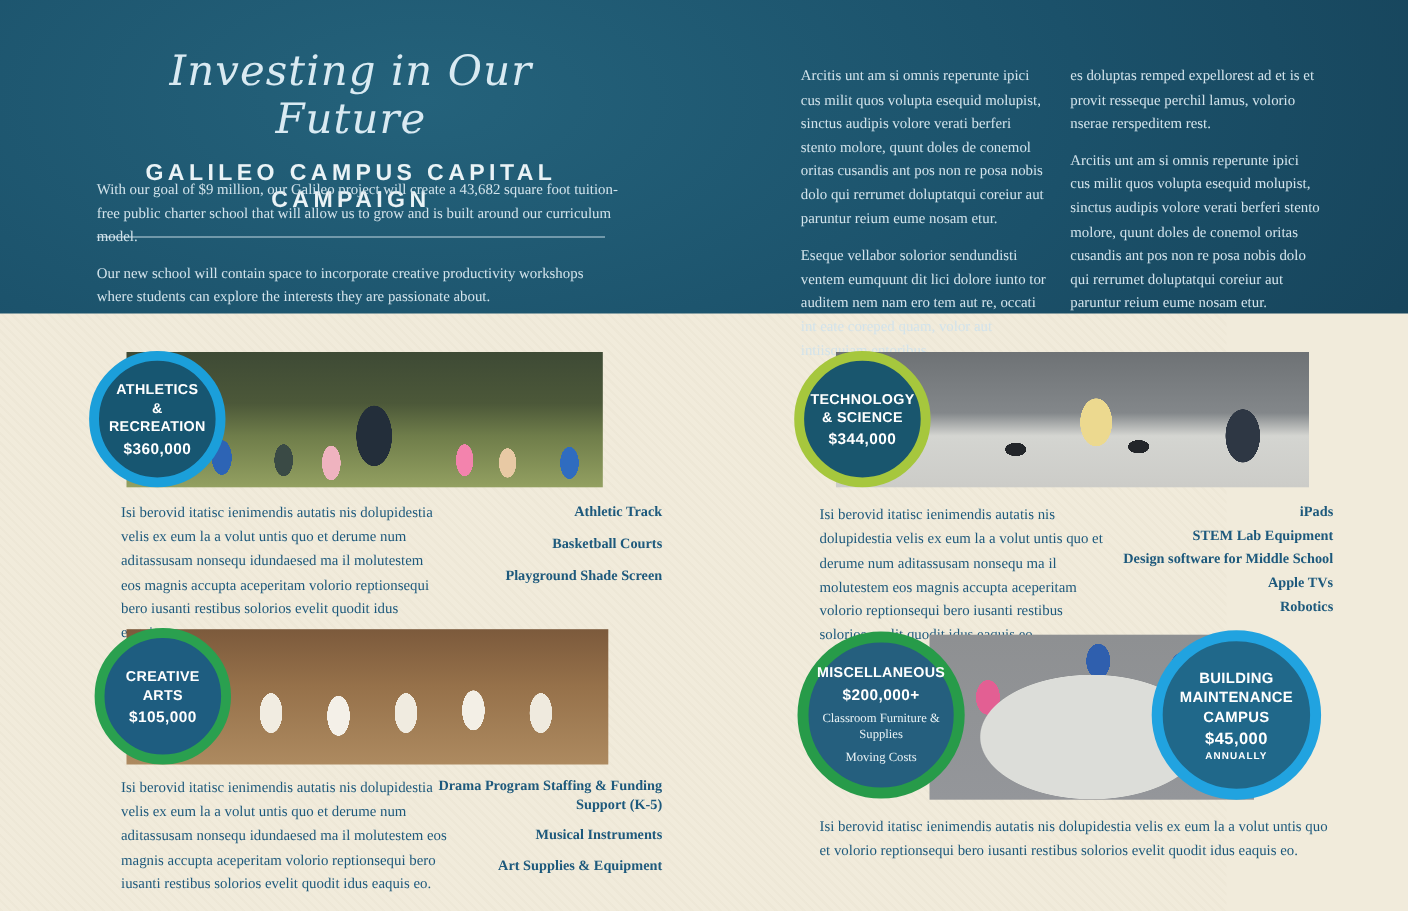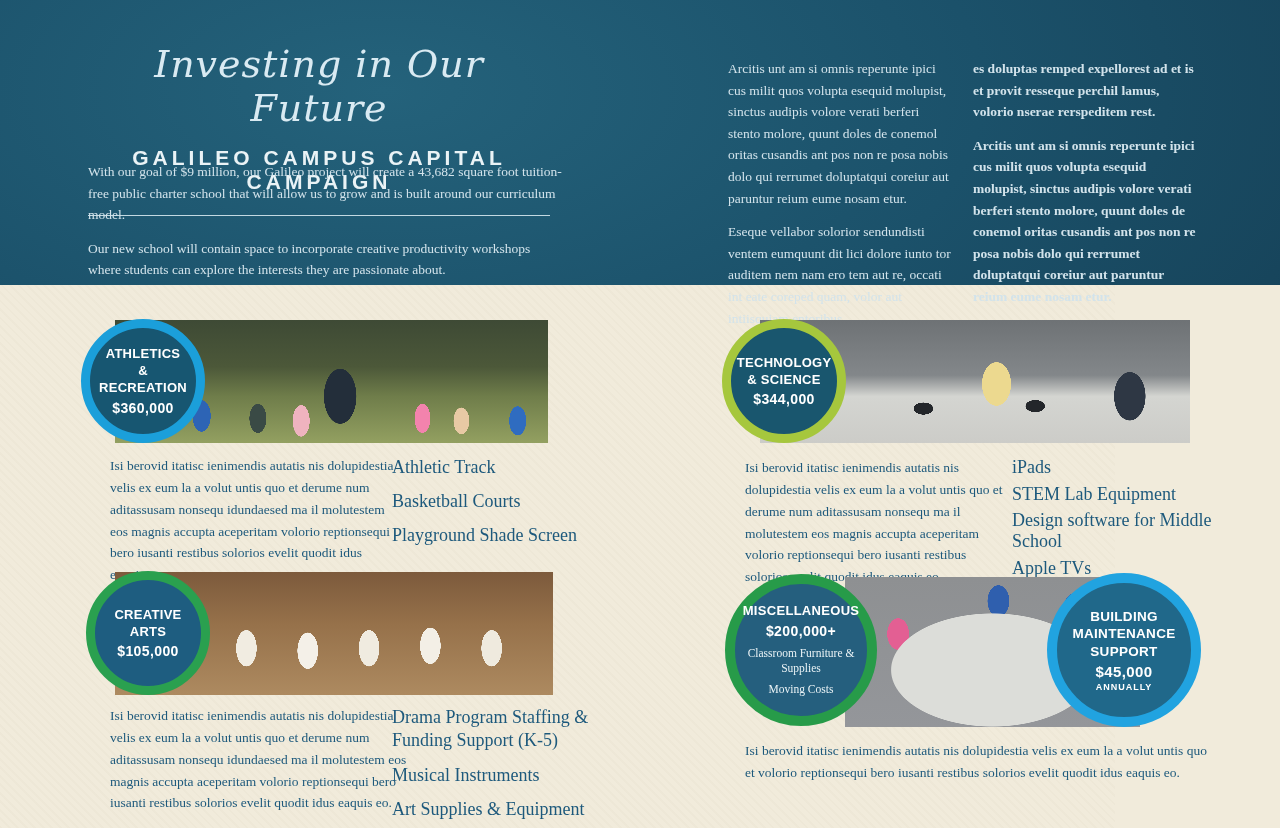--- a/index.html
+++ b/index.html
@@ -34,21 +34,21 @@
     font-size:21px; letter-spacing:4px; color:#eaf3f6;
   }
   .rule { margin-top:21px; border-top:1px solid rgba(225,240,246,.85); width:100%; }
 
   .intro { position:absolute; left:88px; top:161px; width:478px; }
   .intro p, .hcol p {
     font-size:13.5px; line-height:1.6; color:#d2e3eb; margin-bottom:12px;
   }
   .hcol { position:absolute; top:58px; }
   .hcol.c1 { left:728px; width:224px; }
-  .hcol.c2 { left:973px; width:228px;font-weight:bold; }
+  .hcol.c2 { left:973px; width:228px; }
 
   
   .photo { position:absolute; overflow:hidden; }
   .photo-athletics {
     left:115px; top:320px; width:433px; height:123px;
     background:
       radial-gradient(ellipse 26px 44px at 52% 62%, #232e3a 0%, #232e3a 62%, transparent 63%),
       radial-gradient(ellipse 15px 26px at 20% 78%, #2d64b5 0%, #2d64b5 60%, transparent 61%),
       radial-gradient(ellipse 14px 24px at 33% 80%, #3a4a45 0%, #3a4a45 60%, transparent 61%),
       radial-gradient(ellipse 14px 26px at 43% 82%, #efb3bf 0%, #efb3bf 60%, transparent 61%),
@@ -110,21 +110,21 @@
   .circle-building .c-title { font-size:13.5px; }
   .circle-building .c-amount { font-size:15px;text-align:center; }
 
   
   .body-copy { position:absolute; font-size:13.5px; line-height:1.62; color:#1d597c; }
   .body-athletics { left:110px; top:455px; width:286px; }
   .body-tech      { left:745px; top:457px; width:258px; }
   .body-creative  { left:110px; top:705px; width:302px; }
   .body-bottom    { left:745px; top:740px; width:466px; }
 
-  .item-list { position:absolute; text-align:left; color:#1d597c; font-size:18px; }
+  .item-list { position:absolute; text-align:right; color:#1d597c; font-size:13px;font-weight:bold; }
   .list-athletics { left:392px; top:457px; width:210px; }
   .list-athletics li { margin-bottom:13px; }
   .list-tech { left:1012px; top:457px; width:200px; }
   .list-tech li { margin-bottom:5.5px; }
   .list-creative { left:392px; top:706px; width:210px; }
   .list-creative li { margin-bottom:11px; line-height:1.3; }
   .item-list ul { list-style:none; }
 </style>
 </head>
 <body>
@@ -196,19 +196,19 @@
   </div>
 
   <div class="photo photo-table"></div>
   <div class="circle circle-misc">
     <div class="c-title">MISCELLANEOUS</div>
     <div class="c-amount">$200,000+</div>
     <div class="c-sub">Classroom Furniture &amp; Supplies</div>
     <div class="c-sub">Moving Costs</div>
   </div>
   <div class="circle circle-building">
-    <div class="c-title">BUILDING MAINTENANCE SUPPORT</div>
+    <div class="c-title">BUILDING MAINTENANCE CAMPUS</div>
     <div class="c-amount">$45,000</div>
     <div class="c-note">ANNUALLY</div>
   </div>
   <p class="body-copy body-bottom">Isi berovid itatisc ienimendis autatis nis dolupidestia velis ex eum la a volut untis quo et volorio reptionsequi bero iusanti restibus solorios evelit quodit idus eaquis eo.</p>
 
 </div>
 
 </body></html>

